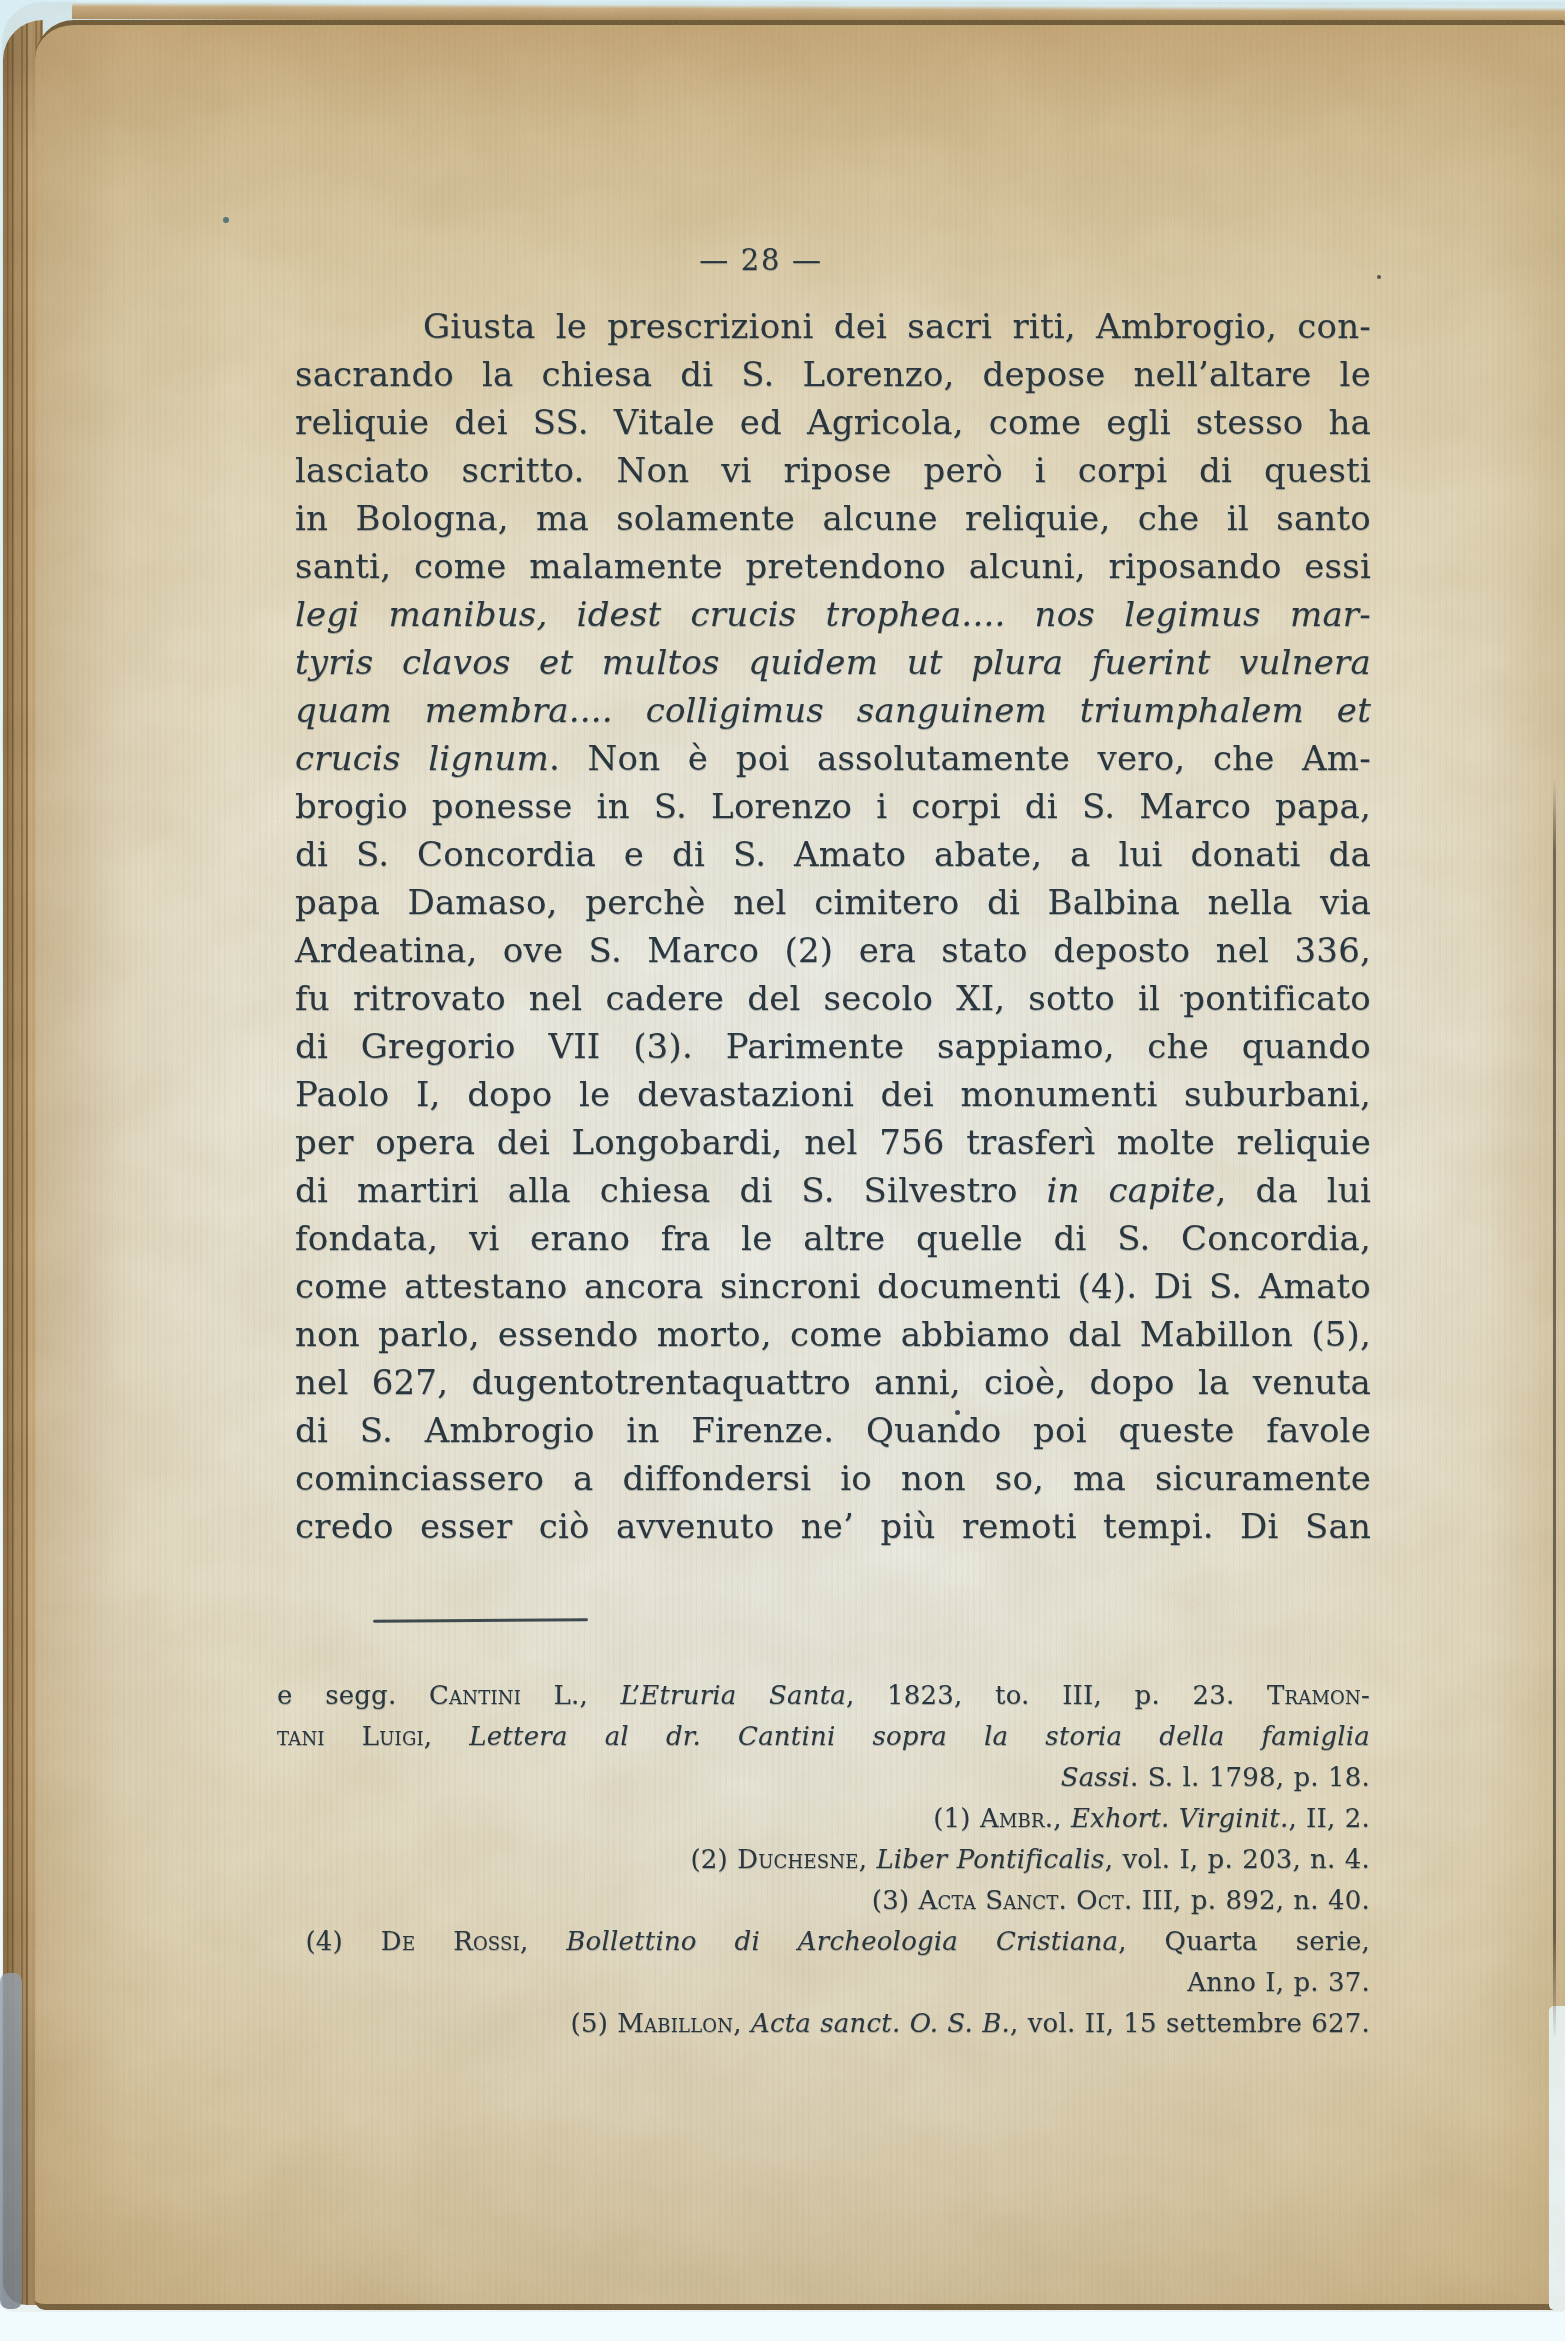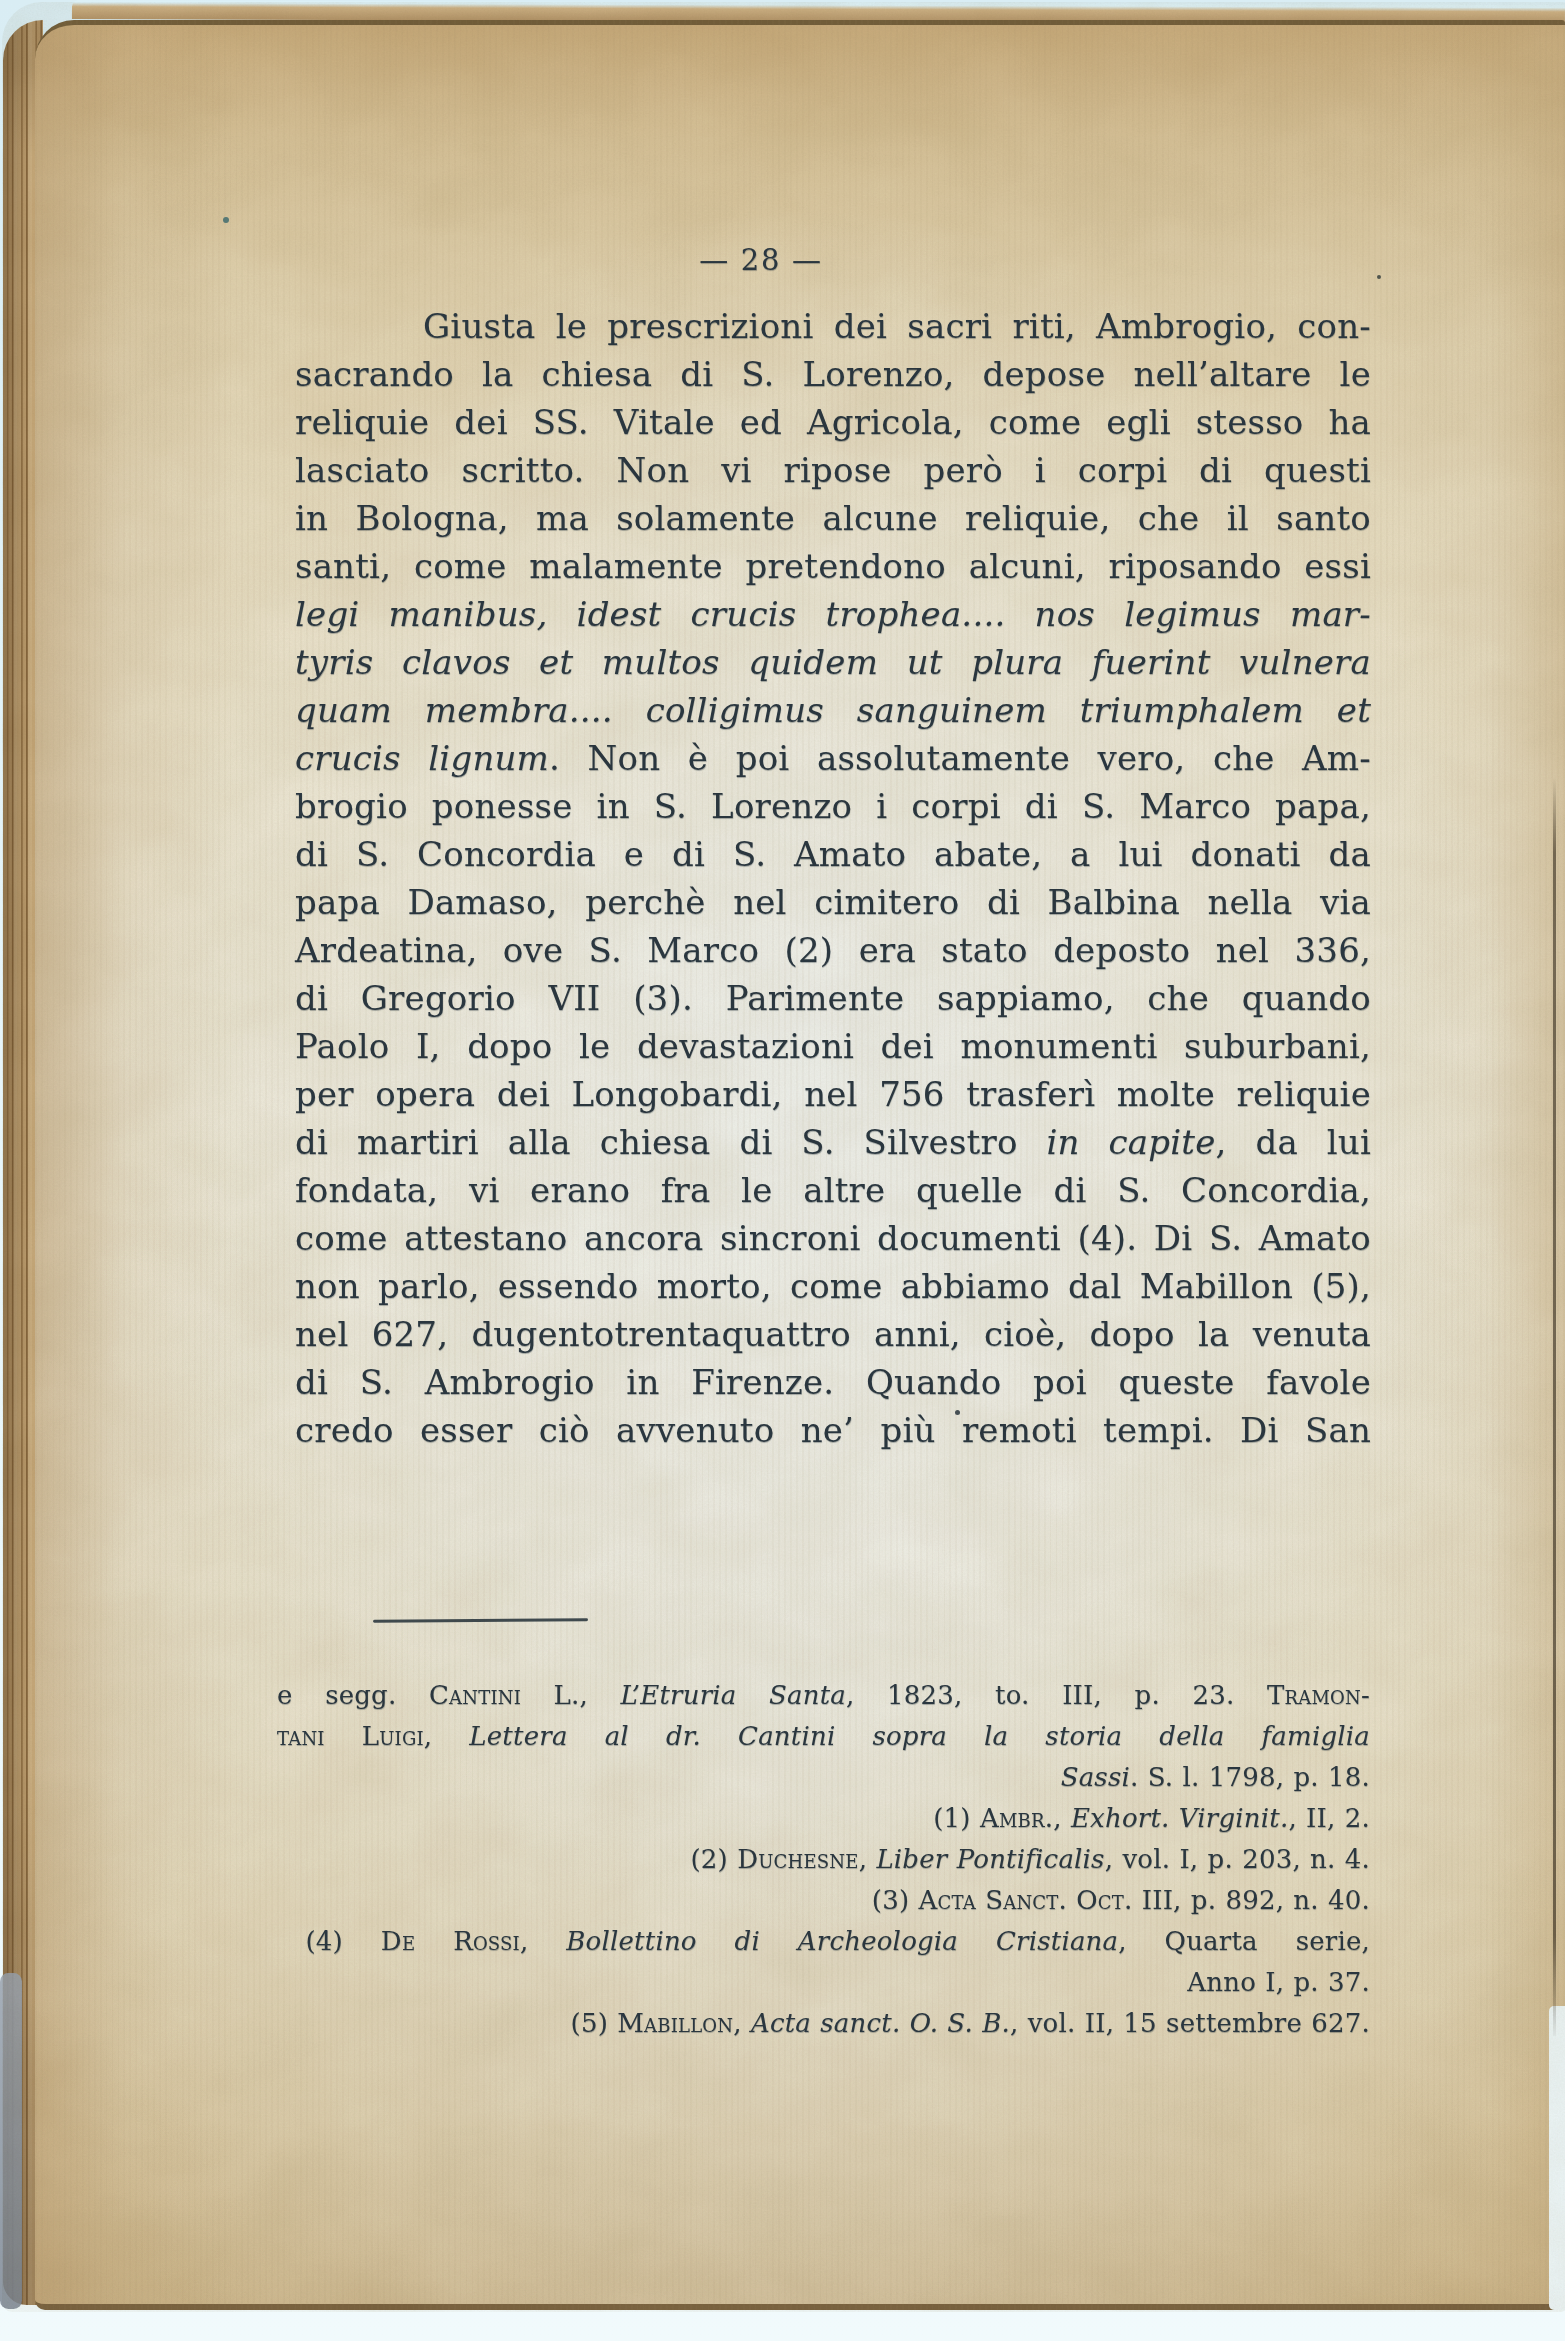--- a/index.html
+++ b/index.html
@@ -111,29 +111,31 @@
       <div class="body-line"><span>in Bologna, ma solamente alcune reliquie, che il santo</span></div>
       <div class="body-line"><span>santi, come malamente pretendono alcuni, riposando essi</span></div>
       <div class="body-line"><span class="it">legi manibus, idest crucis trophea.... nos legimus mar-</span></div>
       <div class="body-line"><span class="it">tyris clavos et multos quidem ut plura fuerint vulnera</span></div>
       <div class="body-line"><span class="it">quam membra.... colligimus sanguinem triumphalem et</span></div>
       <div class="body-line"><span class="it">crucis lignum</span><span>. Non è poi assolutamente vero, che Am-</span></div>
       <div class="body-line"><span>brogio ponesse in S. Lorenzo i corpi di S. Marco papa,</span></div>
       <div class="body-line"><span>di S. Concordia e di S. Amato abate, a lui donati da</span></div>
       <div class="body-line"><span>papa Damaso, perchè nel cimitero di Balbina nella via</span></div>
       <div class="body-line"><span>Ardeatina, ove S. Marco (2) era stato deposto nel 336,</span></div>
+      <div class="body-line"><span>fu ritrovato nel cadere del secolo XI, sotto il pontificato</span></div>
       <div class="body-line"><span>di Gregorio VII (3). Parimente sappiamo, che quando</span></div>
       <div class="body-line"><span>Paolo I, dopo le devastazioni dei monumenti suburbani,</span></div>
       <div class="body-line"><span>per opera dei Longobardi, nel 756 trasferì molte reliquie</span></div>
       <div class="body-line"><span>di martiri alla chiesa di S. Silvestro </span><span class="it">in capite</span><span>, da lui</span></div>
       <div class="body-line"><span>fondata, vi erano fra le altre quelle di S. Concordia,</span></div>
       <div class="body-line"><span>come attestano ancora sincroni documenti (4). Di S. Amato</span></div>
       <div class="body-line"><span>non parlo, essendo morto, come abbiamo dal Mabillon (5),</span></div>
       <div class="body-line"><span>nel 627, dugentotrentaquattro anni, cioè, dopo la venuta</span></div>
       <div class="body-line"><span>di S. Ambrogio in Firenze. Quando poi queste favole</span></div>
+      <div class="body-line"><span>cominciassero a diffondersi io non so, ma sicuramente</span></div>
       <div class="body-line"><span>credo esser ciò avvenuto ne’ più remoti tempi. Di San</span></div>
     </div>
 
   <div class="abs" id="footnote-rule"></div>
 
   <div class="abs ink" id="footnotes">
       <div class="footnote-line j"><span>e segg. </span><span class="sc">Cantini</span><span> L., </span><span class="it">L’Etruria Santa</span><span>, 1823, to. III, p. 23. </span><span class="sc">Tramon-</span></div>
       <div class="footnote-line j"><span class="sc">tani Luigi</span><span>, </span><span class="it">Lettera al dr. Cantini sopra la storia della famiglia</span></div>
       <div class="footnote-line"><span class="it">Sassi</span><span>. S. l. 1798, p. 18.</span></div>
       <div class="footnote-line ind"><span>(1) </span><span class="sc">Ambr.</span><span>, </span><span class="it">Exhort. Virginit.</span><span>, II, 2.</span></div>

